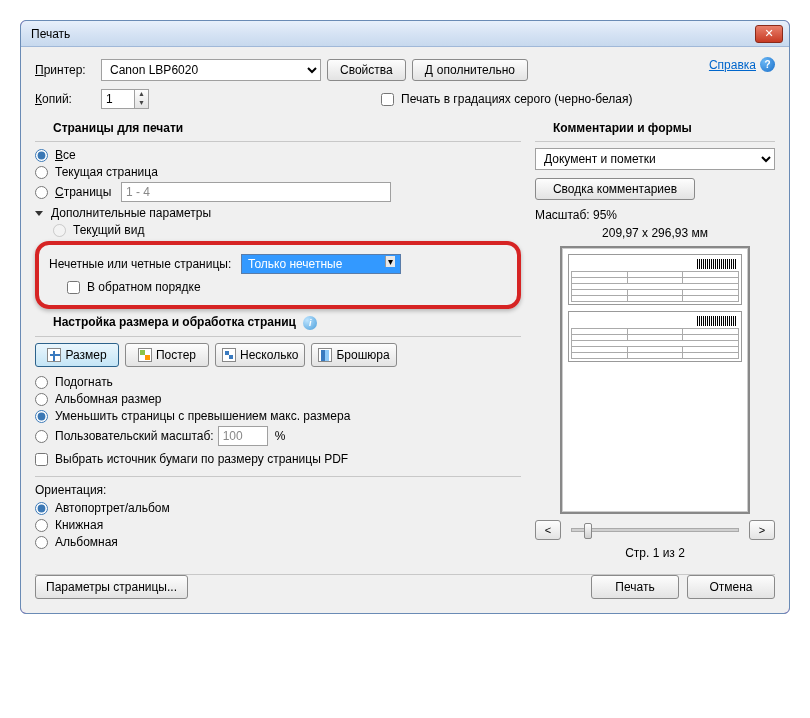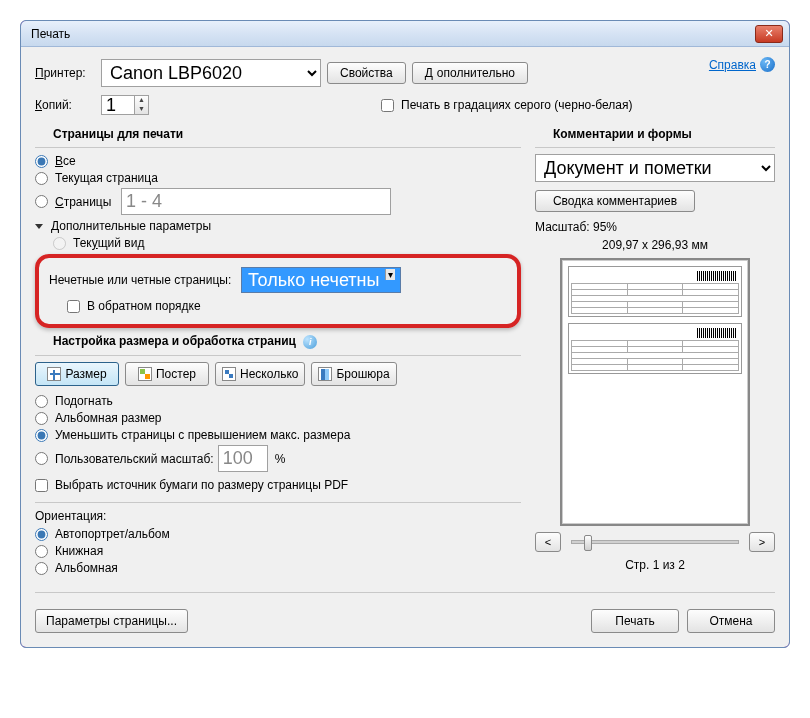--- a/index.html
+++ b/index.html
@@ -56,21 +56,21 @@
     margin-bottom: 8px;
     gap: 6px;
   }
   label.field-label {
     display: inline-block;
     width: 60px;
   }
   .und { text-decoration: underline; }
   select, input[type="text"] {
     font-family: inherit;
-    font-size: 18px;
+    font-size: 12px;
     padding: 2px 4px;
     border: 1px solid #a0a0a0;
     background: #fff;
   }
   .btn {
     display: inline-flex;
     align-items: center;
     justify-content: center;
     gap: 4px;
     padding: 3px 12px;
@@ -275,21 +275,21 @@
   .slider-track {
     flex:1;height:4px;background:#d0d0d0;border:1px solid #aaa;position:relative;margin:0 4px;
   }
   .slider-thumb {
     position:absolute;top:-6px;left:12px;width:8px;height:16px;
     background:linear-gradient(to bottom,#fdfdfd,#d0d0d0);
     border:1px solid #888;border-radius:2px;
   }
   .footer {
     display:flex;justify-content:space-between;align-items:center;
-    margin-top:14px;padding-top:16px;border-top:1px solid #c8c8c8;
+    margin-top:14px;padding-top:0;border-top:1px solid #c8c8c8;
   }
   .footer .right-btns { display:flex; gap:8px; }
   .footer .btn { min-width: 88px; padding:4px 10px; }
   .info-icon {
     display:inline-flex;width:14px;height:14px;border-radius:50%;
     background:radial-gradient(circle at 30% 30%,#bde4ff,#4a9edb);
     color:#fff;font-size:9px;font-weight:bold;font-style:italic;
     align-items:center;justify-content:center;margin-left:4px;
   }
   .top-right-links {

